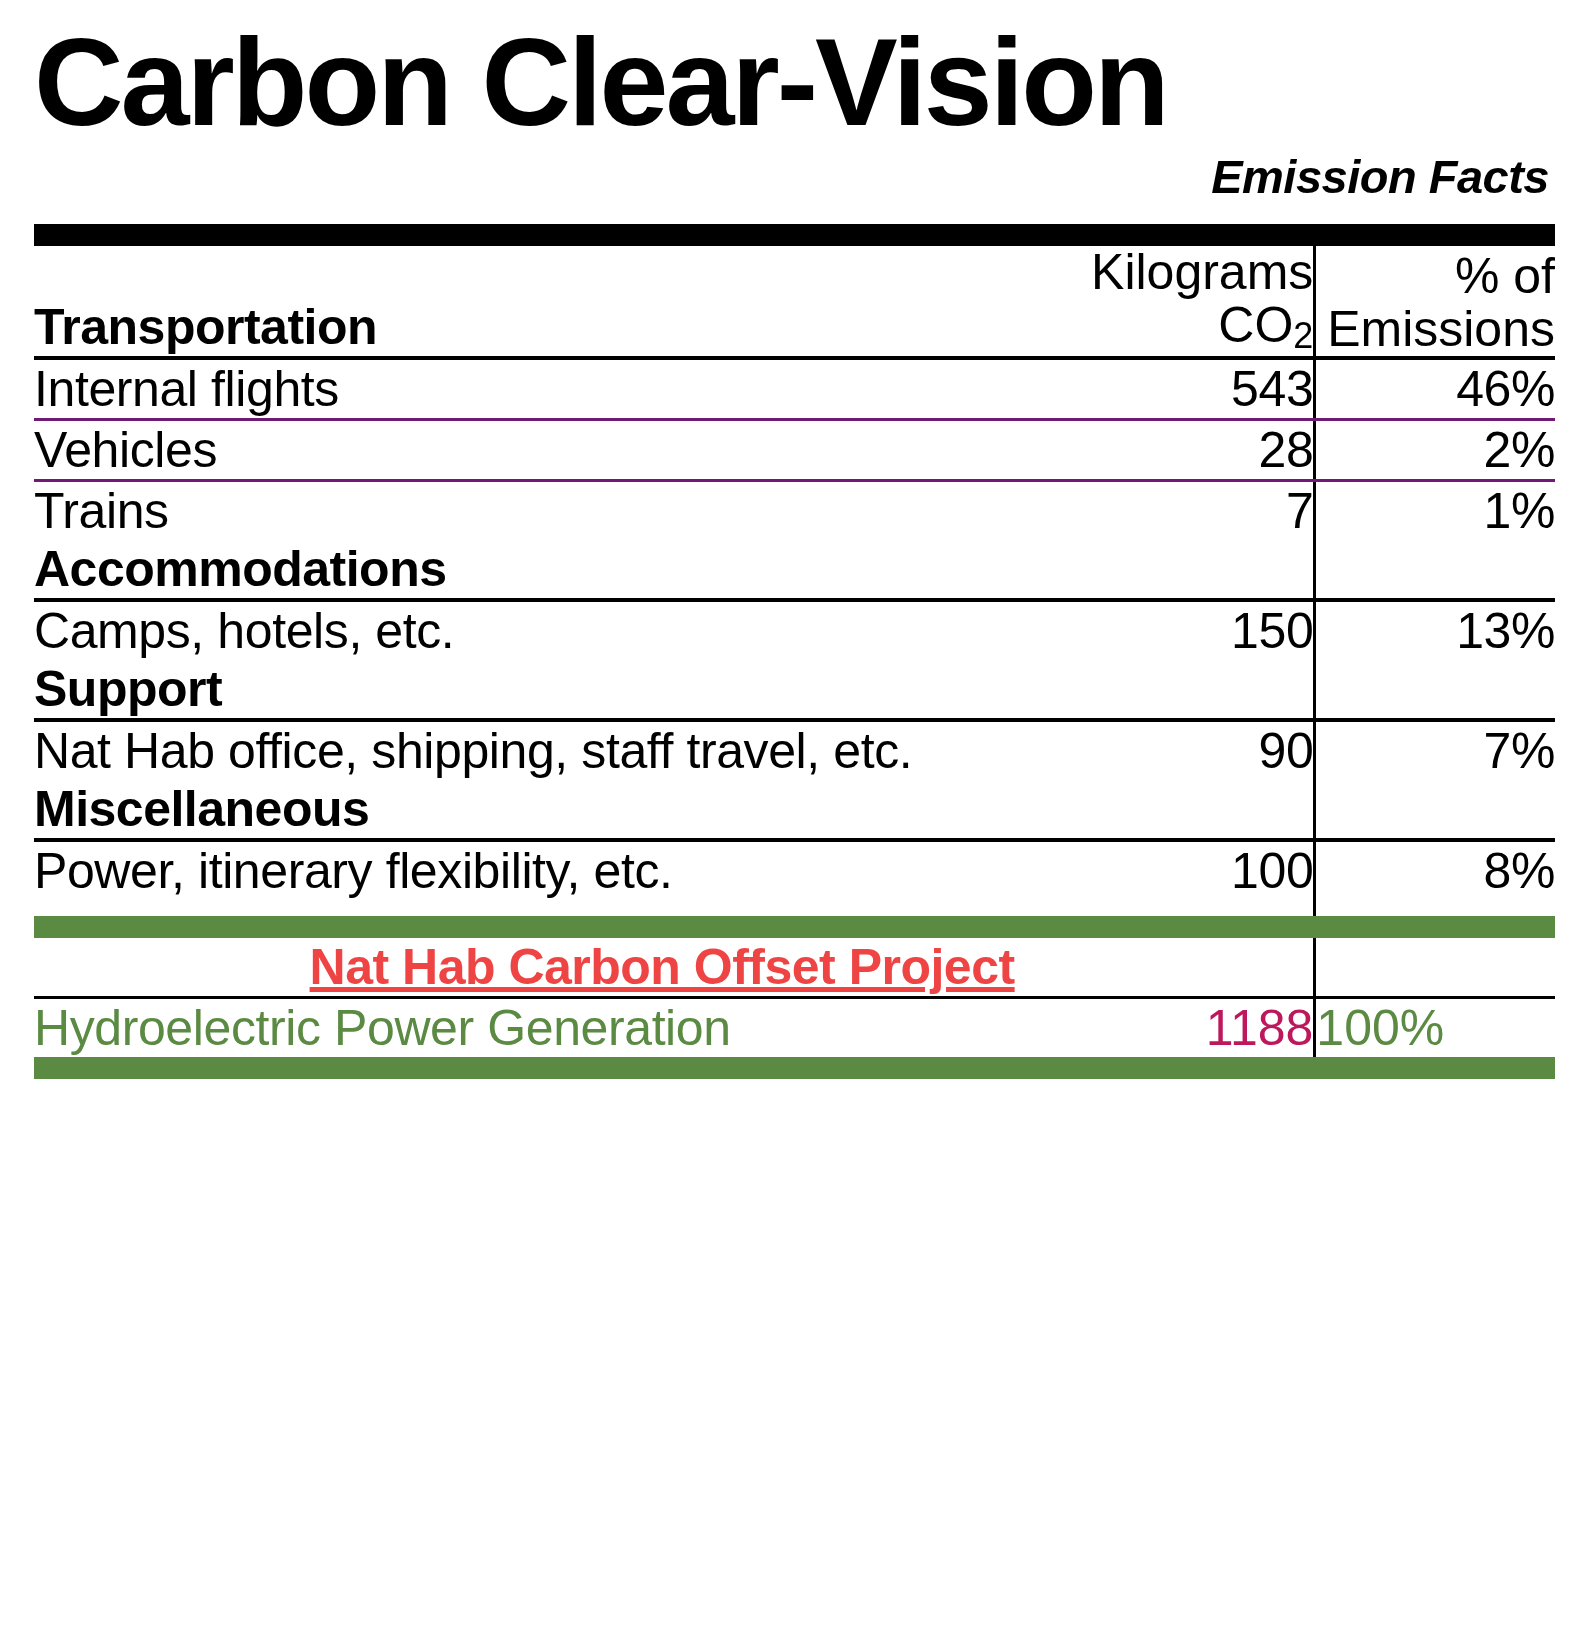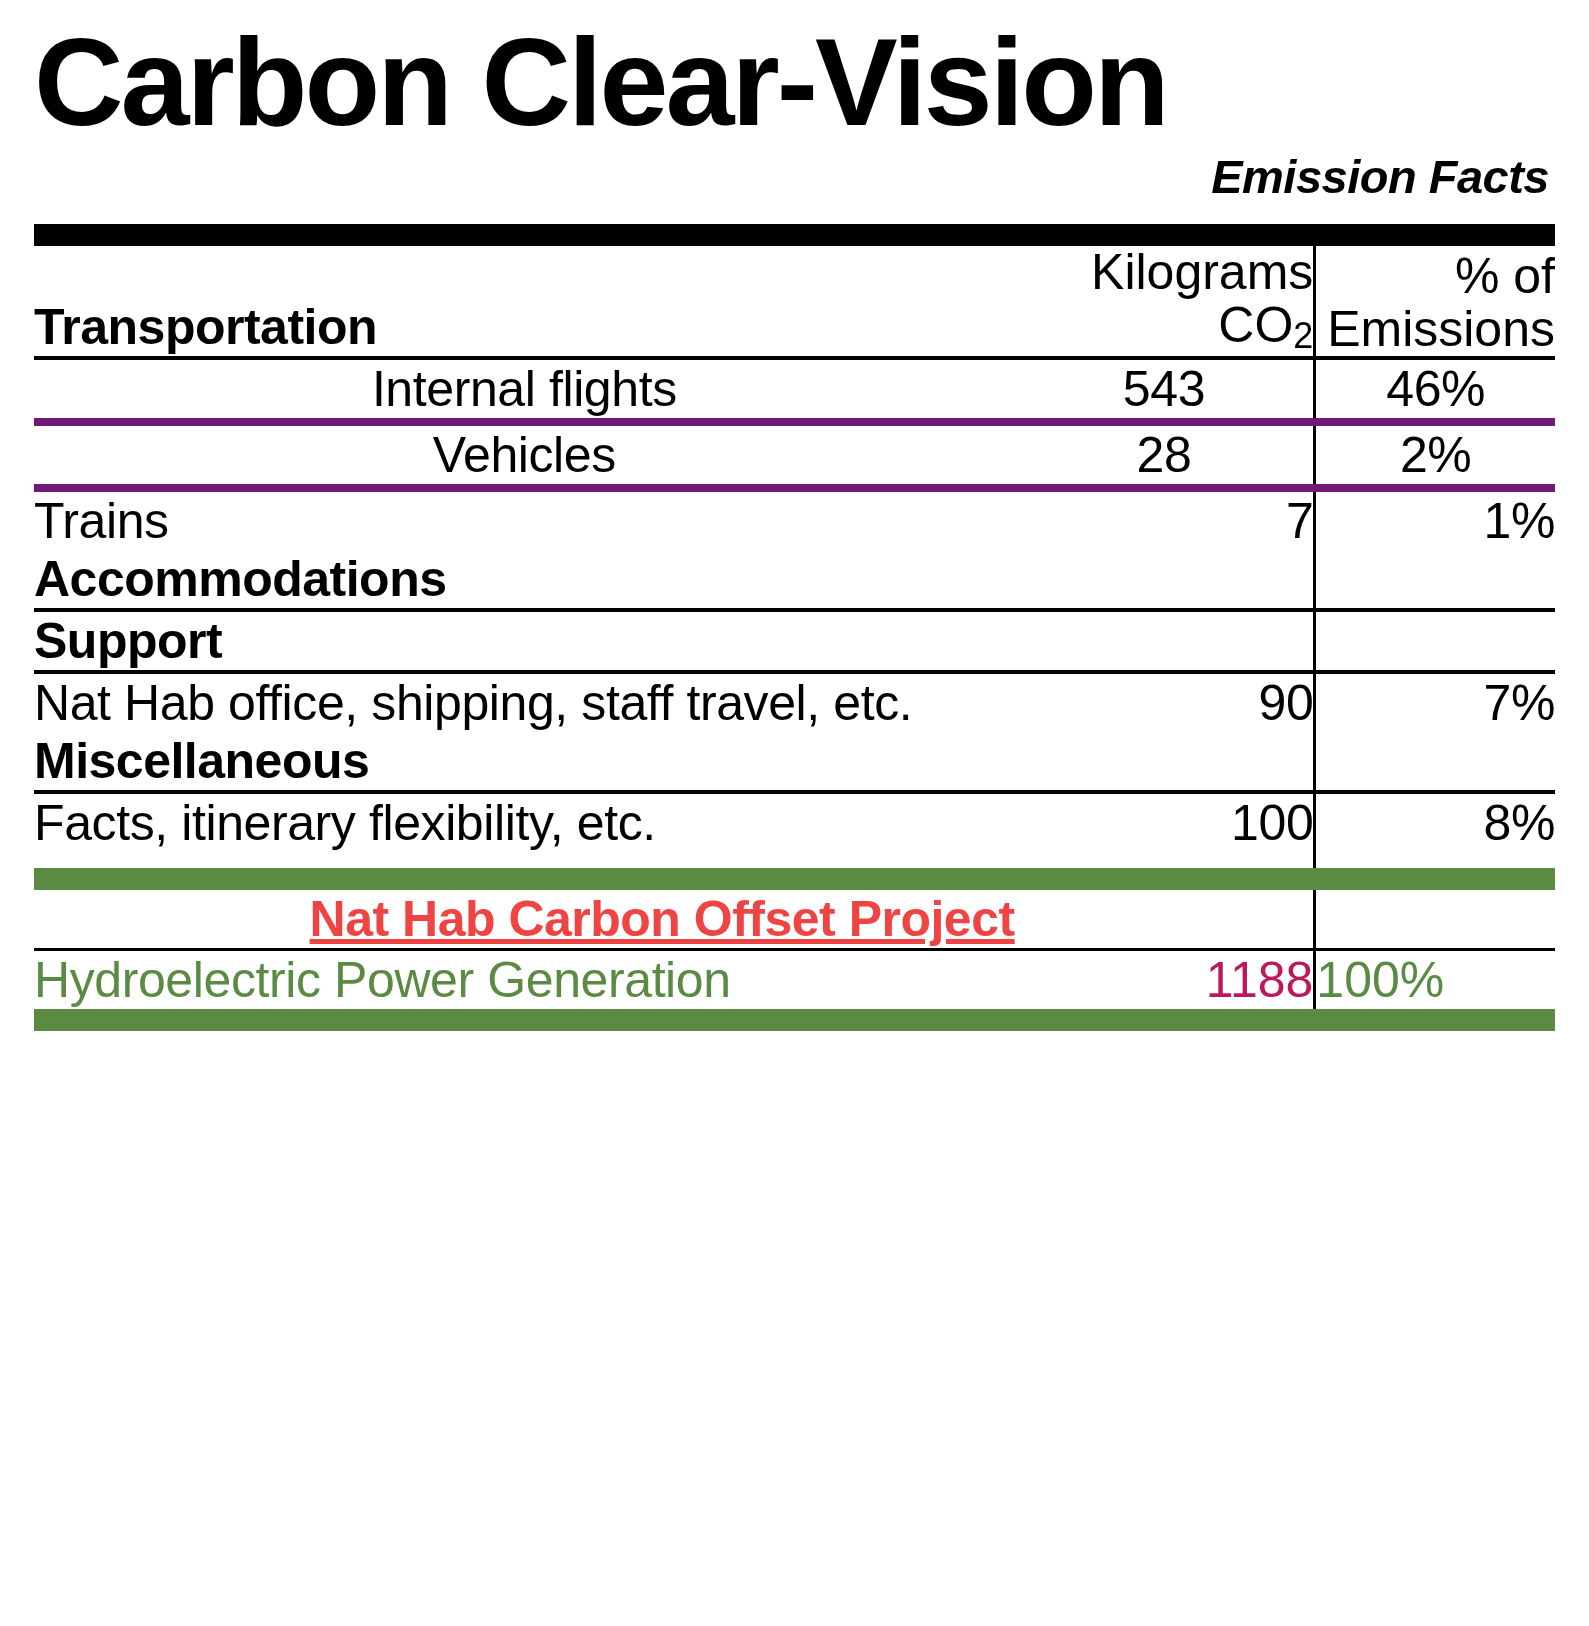--- a/index.html
+++ b/index.html
@@ -108,21 +108,21 @@
     font-size: 50px;
     text-align: right;
     padding: 8px 4px 6px 0;
     letter-spacing: -0.4px;
   }
   
   .vline {
     border-left: 3px solid #000000;
   }
 
-  .row-line td { border-bottom: 8px solid #701a75; text-align: center; }
+  .row-line td { border-bottom: 3px solid #701a75; }
   .row-line-head td { border-bottom: 4px solid #000000; }
 
   .spacer td { height: 16px; }
 
   
   .offset-head {
     font-size: 50px;
     font-weight: bold;
     color: #ef4444;
     letter-spacing: -0.5px;
@@ -196,39 +196,44 @@
       <td class="item-name">Trains</td>
       <td class="num">7</td>
       <td class="num-pct vline">1%</td>
     </tr>
 
     <tr class="row-line-head">
       <td class="sec-head">Accommodations</td>
       <td class="num"></td>
       <td class="num-pct vline"></td>
     </tr>
+    <tr>
+      <td class="item-name">Camps, hotels, etc.</td>
+      <td class="num">150</td>
+      <td class="num-pct vline">13%</td>
+    </tr>
 
     <tr class="row-line-head">
       <td class="sec-head">Support</td>
       <td class="num"></td>
       <td class="num-pct vline"></td>
     </tr>
     <tr>
       <td class="item-name">Nat Hab office, shipping, staff travel, etc.</td>
       <td class="num">90</td>
       <td class="num-pct vline">7%</td>
     </tr>
 
     <tr class="row-line-head">
       <td class="sec-head">Miscellaneous</td>
       <td class="num"></td>
       <td class="num-pct vline"></td>
     </tr>
     <tr>
-      <td class="item-name">Facts, itinerary flexibility, etc.</td>
+      <td class="item-name">Power, itinerary flexibility, etc.</td>
       <td class="num">100</td>
       <td class="num-pct vline">8%</td>
     </tr>
 
     <tr class="spacer">
       <td></td>
       <td></td>
       <td class="vline"></td>
     </tr>
   </tbody>

